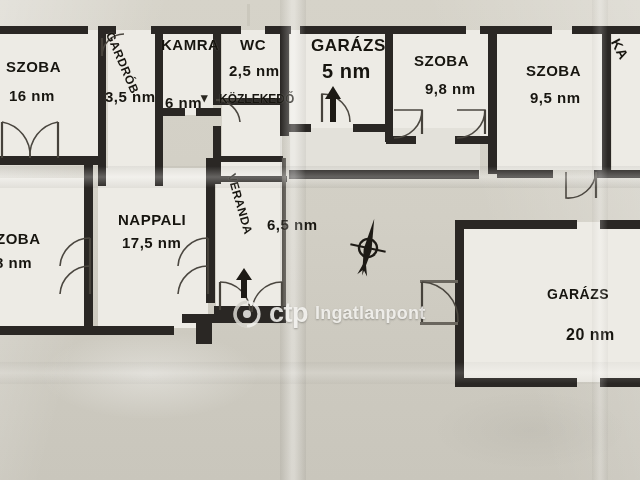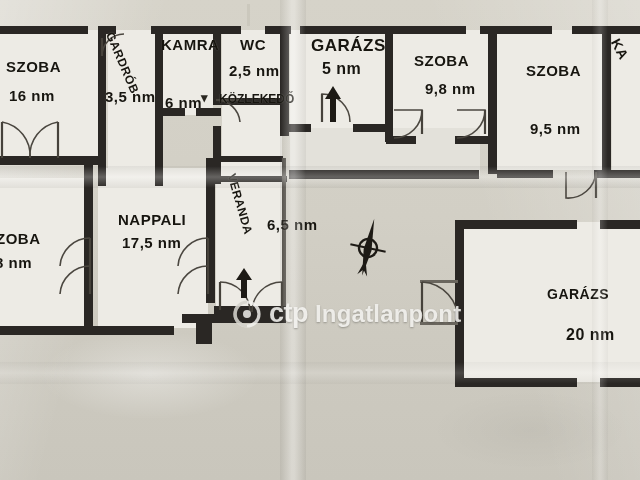--- a/index.html
+++ b/index.html
@@ -75,21 +75,21 @@
 
   
   .wm{
     position:absolute;
     display:flex;align-items:center;gap:7px;
     opacity:.88;
     pointer-events:none;
   }
   .wm-logo{width:30px;height:30px;position:relative;}
   .wm-text{
-    font-size:24px;
+    font-size:18px;
     color:#f2f1ee;
     font-weight:bold;
     letter-spacing:.2px;
     text-shadow:0 1px 2px rgba(60,60,55,.45);
   }
   .wm-ctp{
     font-size:27px;font-weight:bold;color:#f4f3f0;letter-spacing:-.5px;
     text-shadow:0 1px 2px rgba(60,60,55,.45);
   }
 </style>
@@ -300,27 +300,27 @@
     <div class="lbl area" style="left:105px;top:88px;">3,5 nm</div>
 
     <div class="lbl name" style="left:161px;top:36px;">KAMRA</div>
     <div class="lbl area" style="left:165px;top:94px;">6 nm</div>
     <div class="lbl" style="left:201px;top:90px;font-size:13px;color:#2a2720;">▾</div>
 
     <div class="lbl name" style="left:240px;top:36px;">WC</div>
     <div class="lbl area" style="left:229px;top:62px;">2,5 nm</div>
 
     <div class="lbl name" style="left:311px;top:36px;font-size:17px;">GARÁZS</div>
-    <div class="lbl area" style="left:322px;top:60px;font-size:16px;">5 nm</div>
+    <div class="lbl area" style="left:322px;top:60px;font-size:20px;">5 nm</div>
 
     <div class="lbl name" style="left:414px;top:52px;">SZOBA</div>
     <div class="lbl area" style="left:425px;top:80px;">9,8 nm</div>
 
     <div class="lbl name" style="left:526px;top:62px;">SZOBA</div>
-    <div class="lbl area" style="left:530px;top:89px;margin-top:31px;">9,5 nm</div>
+    <div class="lbl area" style="left:530px;top:89px;">9,5 nm</div>
 
     <div class="lbl name rot" style="left:622px;top:36px;transform:rotate(62deg);font-size:14px;">KA</div>
 
     <div class="lbl name" style="left:-4px;top:230px;">ZOBA</div>
     <div class="lbl area" style="left:-5px;top:254px;">8 nm</div>
 
     <div class="lbl name" style="left:118px;top:211px;">NAPPALI</div>
     <div class="lbl area" style="left:122px;top:234px;">17,5 nm</div>
 
     <div class="lbl name sm" style="left:219px;top:92px;font-size:12px;letter-spacing:0;">KÖZLEKEDŐ</div>

